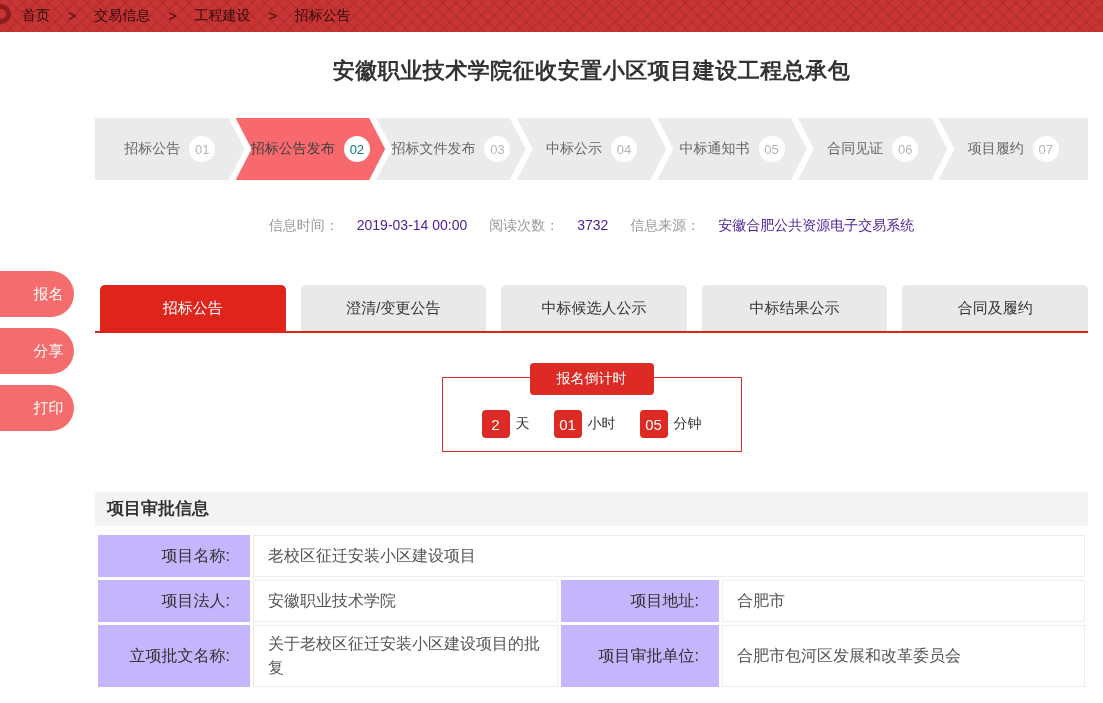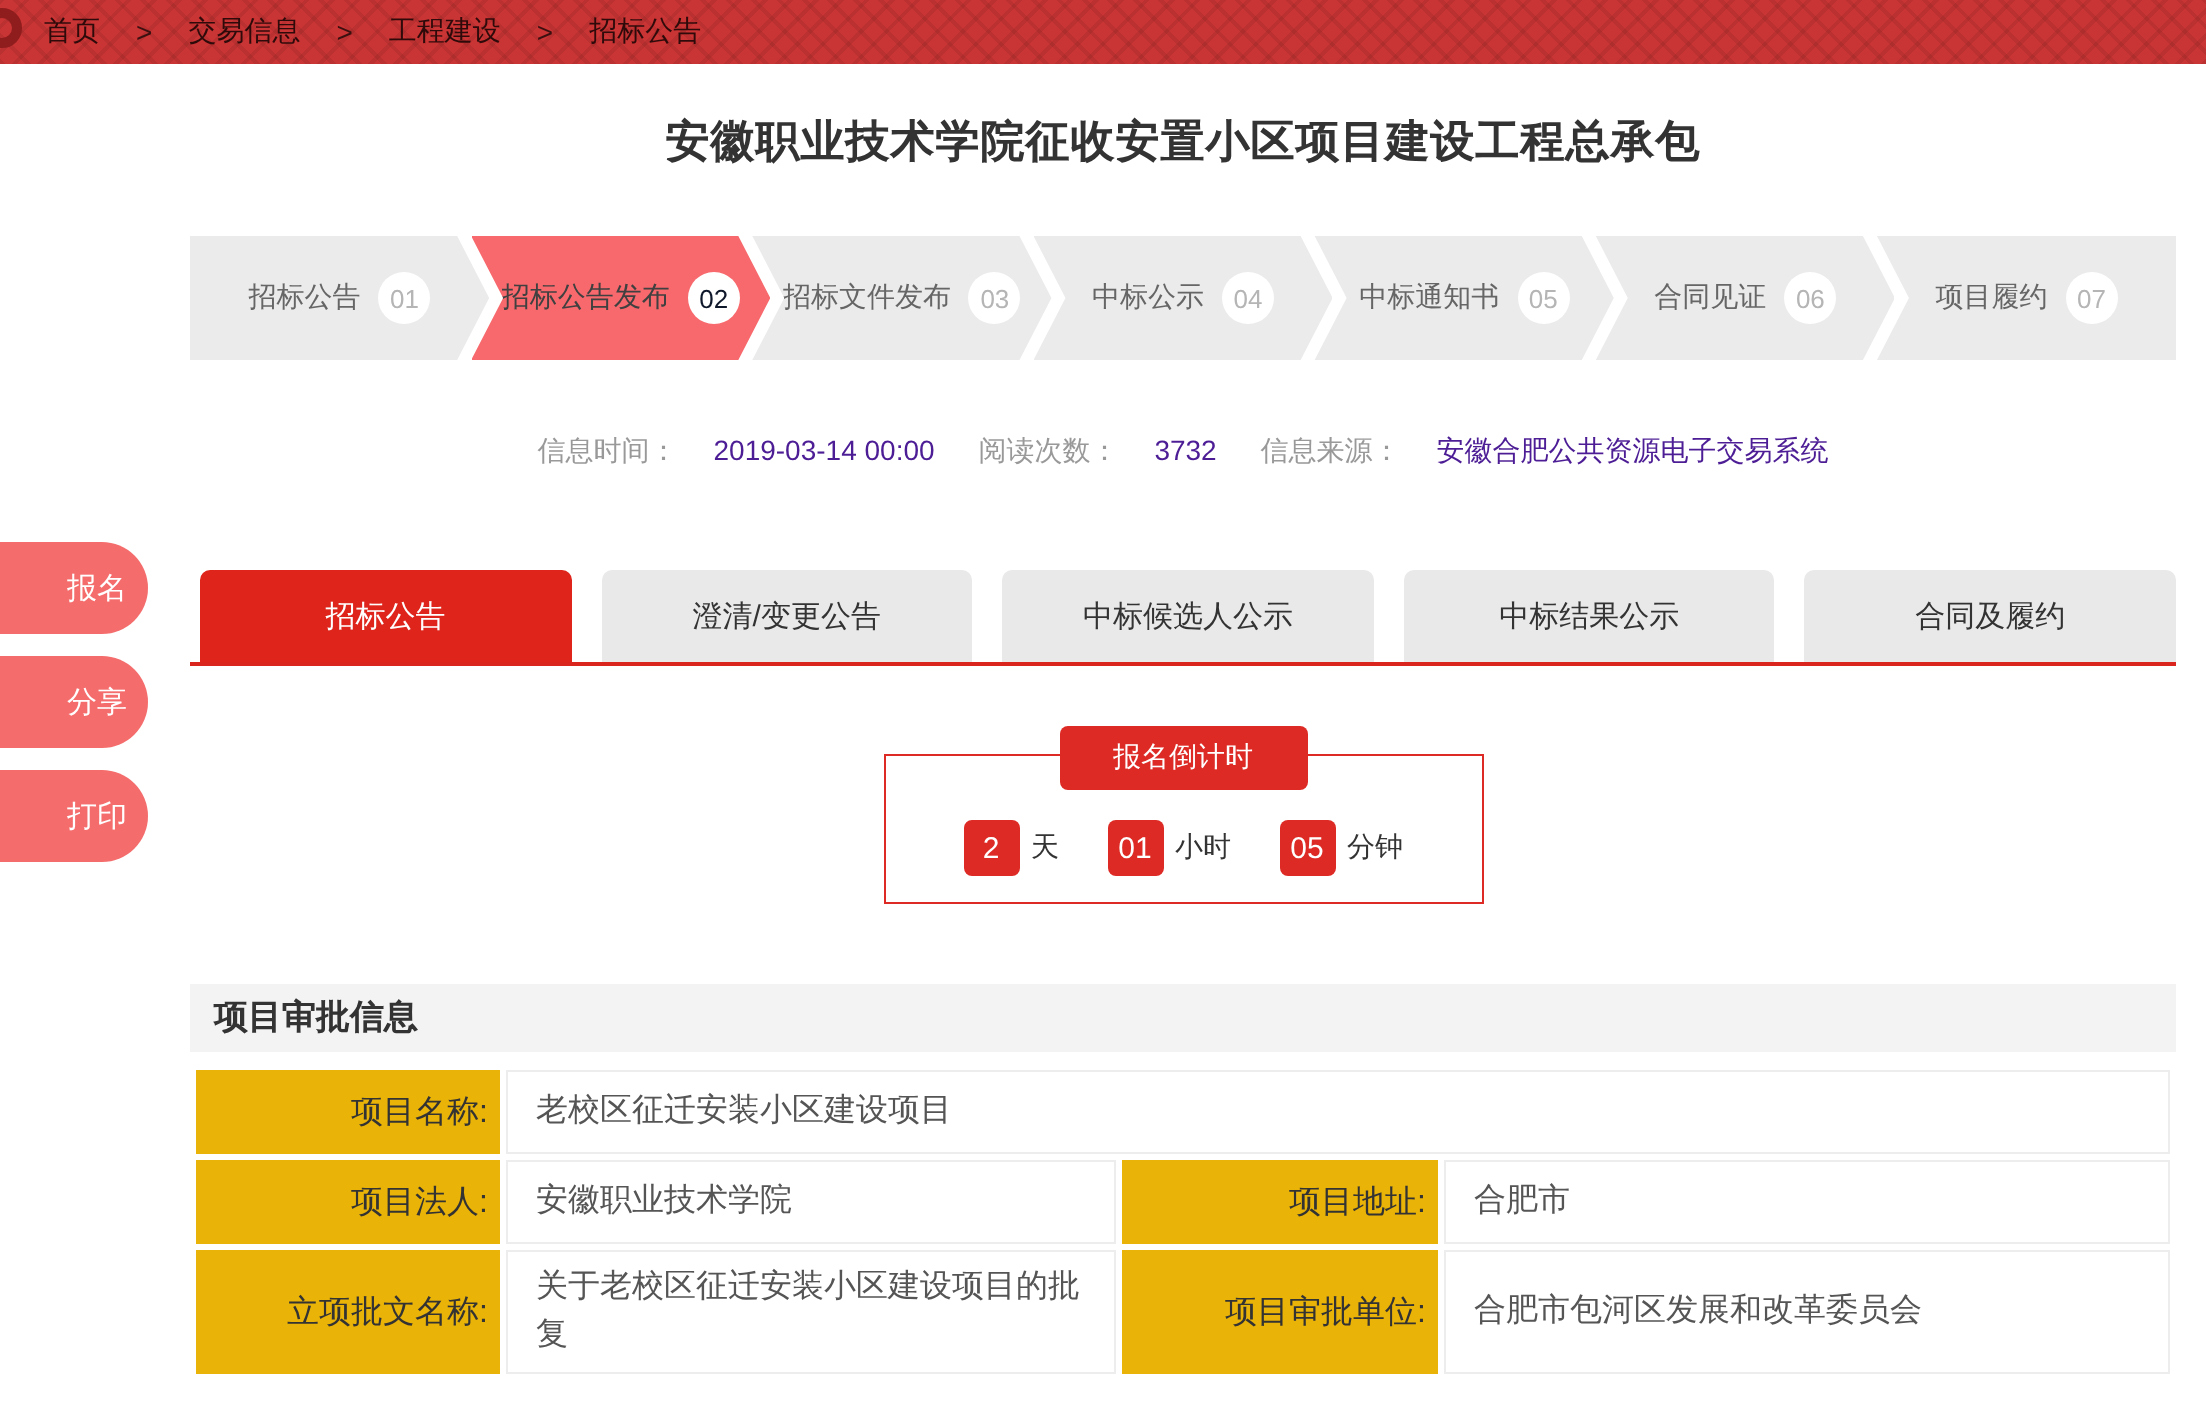--- a/index.html
+++ b/index.html
@@ -30,21 +30,21 @@
     justify-content:center; gap:9px; cursor:pointer;
     clip-path:polygon(0 0, calc(100% - 16px) 0, 100% 50%, calc(100% - 16px) 100%, 0 100%, 16px 50%); }
   .step:first-child { clip-path:polygon(0 0, calc(100% - 16px) 0, 100% 50%, calc(100% - 16px) 100%, 0 100%); }
   .step:last-child { clip-path:polygon(0 0, 100% 0, 100% 100%, 0 100%, 16px 50%); }
   .step + .step { margin-left:-9px; }
   .step .slabel { font-size:14px; color:#666; }
   .step .snum { width:26px; height:26px; border-radius:50%; background:#fff;
     color:#b5b5b5; font-size:13px; display:flex; align-items:center; justify-content:center; }
   .step.active { background:#f8696d; }
   .step.active .slabel { color:#404040; }
-  .step.active .snum { color:#0f172a; }
+  .step.active .snum { color:#0f766e; }
 
   
   .meta { margin-top:37px; text-align:center; font-size:14px; color:#999; }
   .meta span { margin:0 9px; }
   .meta .mval { color:#4c1d95;text-align:right; }
 
   
   .sidebtns { position:absolute; left:0; top:271px; display:flex; flex-direction:column; gap:11px; }
   .sidebtn { width:74px; height:46px; background:#f56c6c; color:#fff; font-size:15px;
     border:none; border-radius:0 23px 23px 0; display:flex; align-items:center;
@@ -69,21 +69,21 @@
   .cd-unit { display:flex; align-items:center; gap:6px; }
   .cd-num { min-width:28px; height:28px; padding:0 5px; background:#dd2a25; color:#fff;
     font-size:15px; border-radius:4px; display:flex; align-items:center; justify-content:center; }
   .cd-lab { font-size:14px; color:#333; }
 
   
   .section-hd { margin-top:40px; height:34px; line-height:34px; background:#f3f3f3;
     padding-left:12px; font-size:17px; font-weight:bold; color:#333; }
   table.info { width:100%; margin-top:6px; border-collapse:separate; border-spacing:3px; }
   table.info td { height:42px; font-size:16px; vertical-align:middle; }
-  td.lbl { background:#eab308; color:#333; text-align:right; padding-right:6px;
+  td.lbl { background:#c4b5fd; color:#333; text-align:right; padding-right:20px;
     width:152px; white-space:nowrap; }
   td.lbl2 { width:158px; }
   td.val { background:#fff; border:1px solid #ededed; color:#555;
     padding:6px 8px 6px 14px; line-height:1.5; }
   td.val1 { width:305px; }
 </style>
 </head>
 <body>
 
 <div class="topbar">

